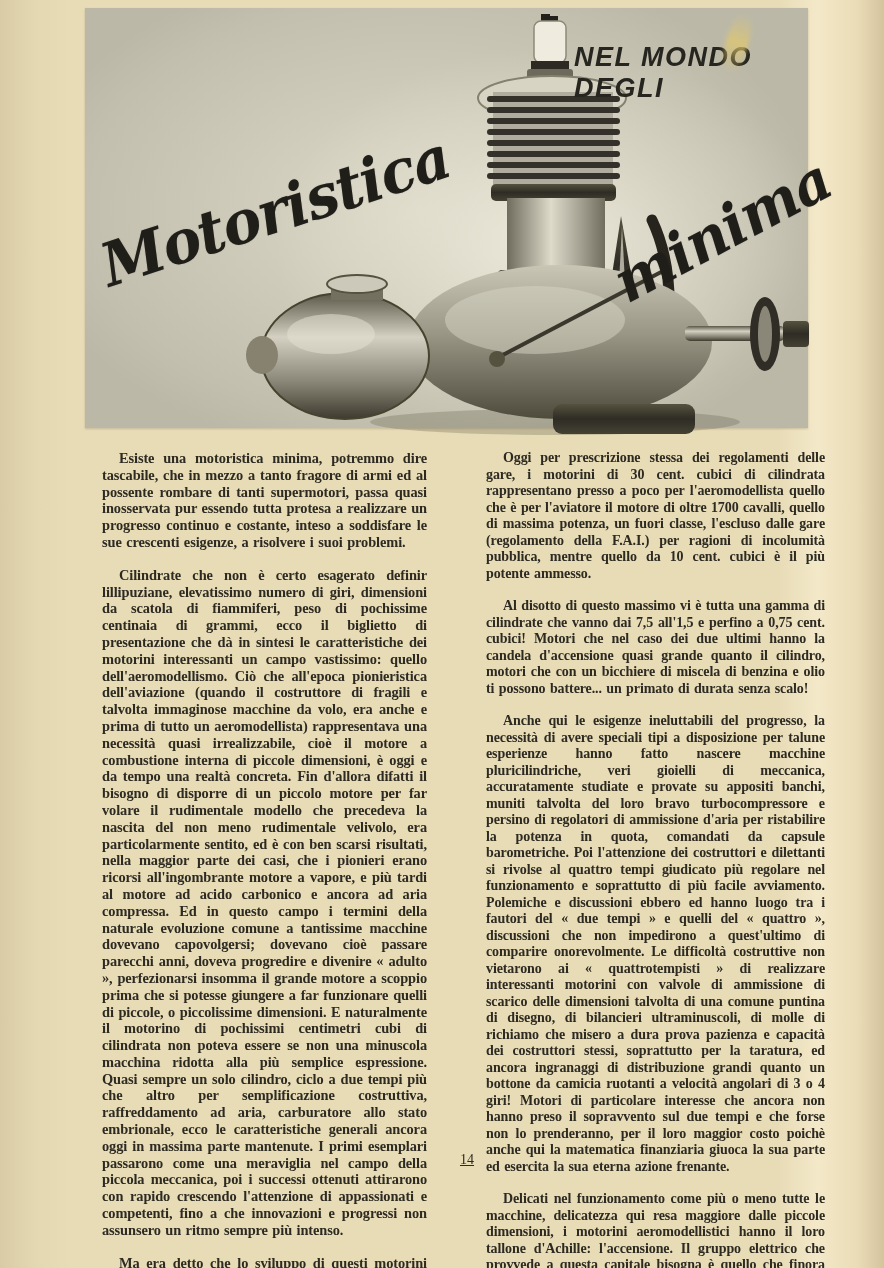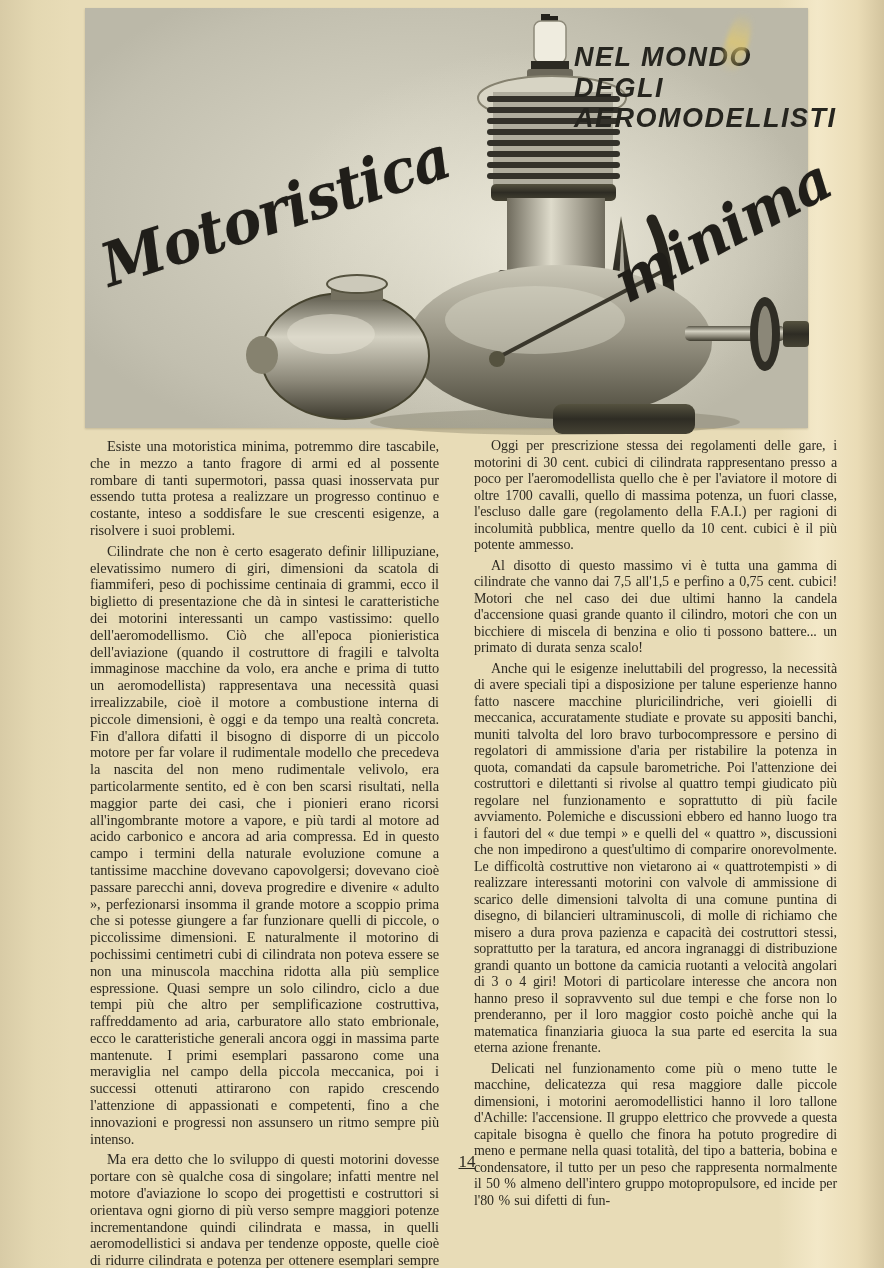--- a/index.html
+++ b/index.html
@@ -53,29 +53,29 @@
     letter-spacing:-1px;
   }
   
   .engine{position:absolute;left:150px;top:4px;width:580px;height:424px;}
   
   .cols{
     position:absolute;left:86px;top:434px;width:755px;
     display:flex;gap:27px;color:#2d2a22;
   }
   .col p{
-    margin:4px;text-indent:17px;text-align:justify;
-    word-spacing:1px;letter-spacing:-.1px;
+    margin:16px;text-indent:17px;text-align:justify;
+    word-spacing:1px;letter-spacing:-.1px;font-weight:bold;
   }
   .col-left{width:357px;font-size:14.4px;line-height:16.8px;}
   .col-right{width:371px;font-size:14px;line-height:16.5px;}
   
   .pageno{
     position:absolute;left:432px;top:1152px;width:70px;
-    text-align:center;font-size:17px;color:#2d2a22;text-decoration:underline;
+    text-align:center;font-size:14px;color:#2d2a22;text-decoration:underline;
   }
 </style>
 </head>
 <body>
 
 <div class="page">
 
   <div class="photo">
     <svg class="engine" viewBox="0 0 580 424" aria-hidden="true">
       <defs>
@@ -162,21 +162,20 @@
         <ellipse cx="530" cy="322" rx="15" ry="37" fill="#2f2d25"></ellipse>
         <ellipse cx="530" cy="322" rx="7" ry="28" fill="#8b8778"></ellipse>
         <rect x="548" y="309" width="26" height="26" rx="4" fill="url(#darkMetal)"></rect>
       </g>
 
       <rect x="318" y="392" width="142" height="30" rx="9" fill="url(#darkMetal)"></rect>
     </svg>
 
     <div class="rubric" style="left:489px;top:34px;position:absolute;">
       <div>NEL MONDO DEGLI</div>
-      <div>AEROMODELLISTI</div>
     </div>
   </div>
 
   <div class="corner-streak"></div>
 
   <span class="title-word title-motoristica">Motoristica</span>
   <span class="title-word title-minima">minima</span>
 
   <div class="cols">
     <div class="col col-left">

